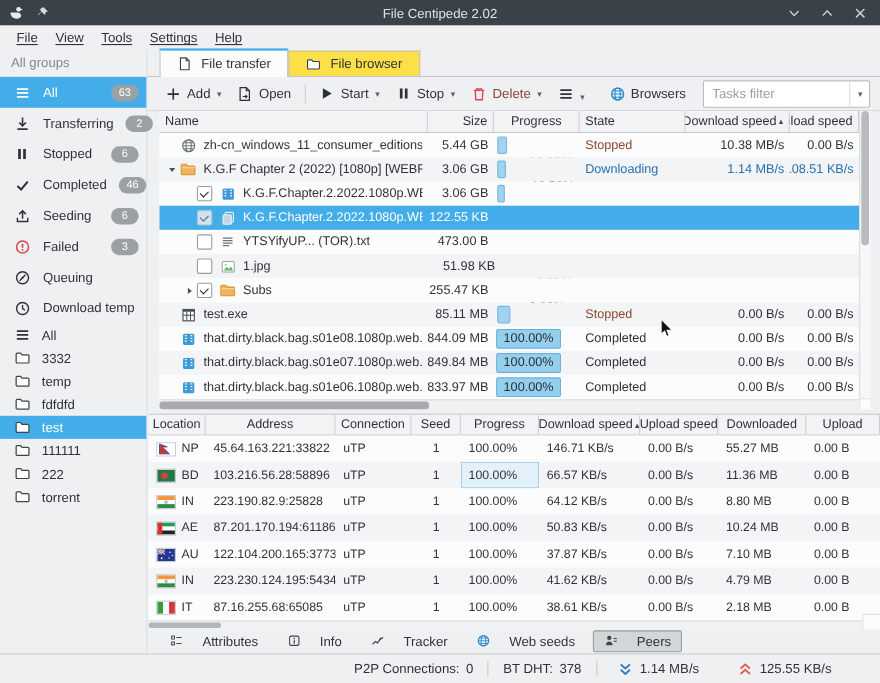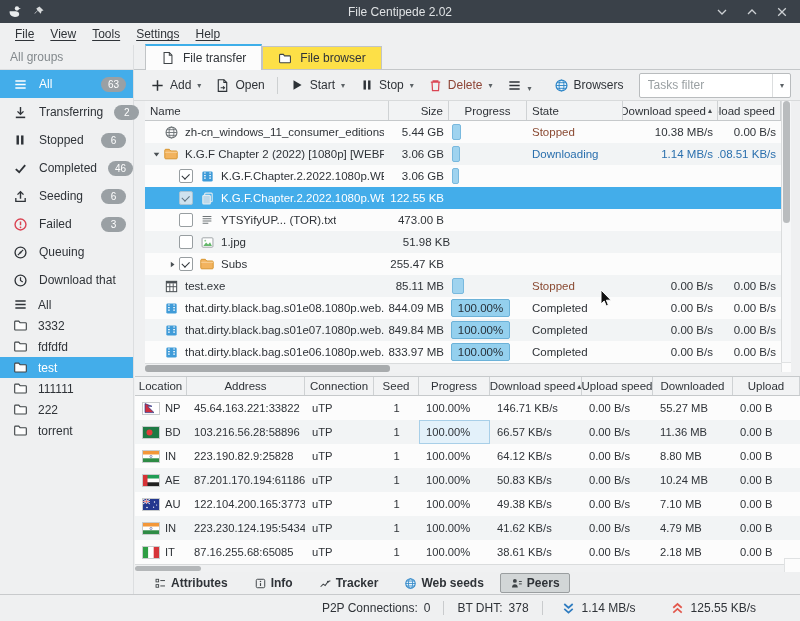--- a/index.html
+++ b/index.html
@@ -103,21 +103,21 @@
   .pc{display:flex;align-items:center;padding:0 7px;overflow:hidden;white-space:nowrap;}
   .pc.cen{justify-content:center;}
   .flag{width:16px;height:11px;border:1px solid #c9cccd;flex:none;margin-right:5px;box-sizing:content-box;}
   .flag svg{display:block;}
   .phl{background:#e3f1fa;box-shadow:inset 0 0 0 1px #a8cfe8;}
   .peers .hscroll{height:8px;}
   .peers .hscroll .handle{height:5px;background:#b4b7b9;}
 
   
   .bottombar{height:22px;display:flex;align-items:center;gap:6px;padding-left:10px;}
-  .btab{display:flex;align-items:flex-end;gap:4px;padding:2px 9px;border:1px solid transparent;border-radius:2px;font-weight:bold;}
+  .btab{display:flex;align-items:flex-start;gap:17px;padding:2px 9px;border:1px solid transparent;border-radius:2px;}
   .btab .i{width:13px;height:13px;}
   .btab.active{background:#d2d6d7;border-color:#9a9ea0;}
 
   
   .statusbar{height:26px;border-top:1px solid #c8cacc;display:flex;align-items:center;justify-content:flex-end;padding-right:44px;gap:0;}
   .sb-item{display:flex;align-items:center;gap:6px;padding:0 13px;}
   .sb-item .i{width:15px;height:15px;}
   .sb-sep{width:1px;height:14px;background:#c9cbcd;}
 
   
@@ -244,39 +244,47 @@
             </span>
             <span>Queuing</span>
           </div>
           <div class="group-item">
             <span class="i">
               <svg width="15" height="15" viewBox="0 0 16 16">
                 <circle cx="8" cy="8" r="5.8" stroke="currentColor" stroke-width="1.4" fill="none"></circle>
                 <path d="M8 4.6V8l2.4 1.7" stroke="currentColor" stroke-width="1.3" fill="none"></path>
               </svg>
             </span>
-            <span>Download that</span>
+            <span>Download temp</span>
           </div>
         </div>
       <div id="catalogs">
           <div class="catalog-item">
             <span class="i">
               <svg width="15" height="15" viewBox="0 0 16 16">
                 <path d="M2.5 4.3h11M2.5 8h11M2.5 11.7h11" stroke="currentColor" stroke-width="1.7" fill="none"></path>
               </svg>
             </span>
             <span>All</span>
           </div>
           <div class="catalog-item">
             <span class="i">
               <svg width="15" height="15" viewBox="0 0 16 16">
                 <path d="M1.8 4.2c0-.5.4-.9.9-.9h3.4l1.4 1.7h5.8c.5 0 .9.4.9.9v6c0 .5-.4.9-.9.9H2.7c-.5 0-.9-.4-.9-.9z" fill="#fdfdfd" stroke="#3f4447" stroke-width="1.2"></path>
               </svg>
             </span>
             <span>3332</span>
+          </div>
+          <div class="catalog-item">
+            <span class="i">
+              <svg width="15" height="15" viewBox="0 0 16 16">
+                <path d="M1.8 4.2c0-.5.4-.9.9-.9h3.4l1.4 1.7h5.8c.5 0 .9.4.9.9v6c0 .5-.4.9-.9.9H2.7c-.5 0-.9-.4-.9-.9z" fill="#fdfdfd" stroke="#3f4447" stroke-width="1.2"></path>
+              </svg>
+            </span>
+            <span>temp</span>
           </div>
           <div class="catalog-item">
             <span class="i">
               <svg width="15" height="15" viewBox="0 0 16 16">
                 <path d="M1.8 4.2c0-.5.4-.9.9-.9h3.4l1.4 1.7h5.8c.5 0 .9.4.9.9v6c0 .5-.4.9-.9.9H2.7c-.5 0-.9-.4-.9-.9z" fill="#fdfdfd" stroke="#3f4447" stroke-width="1.2"></path>
               </svg>
             </span>
             <span>fdfdfd</span>
           </div>
           <div class="catalog-item selected">
@@ -815,21 +823,21 @@
                     <circle cx="10.6" cy="8.2" r=".6" fill="#fff"></circle>
                     <circle cx="4" cy="8.5" r=".8" fill="#fff"></circle>
                   </svg>
                 </span>
                 <span>AU</span>
               </div>
               <div class="pc" style="width: 118px; box-sizing: border-box;">122.104.200.165:37738</div>
               <div class="pc" style="width: 69px; box-sizing: border-box;">uTP</div>
               <div class="pc cen" style="width: 45px; box-sizing: border-box;">1</div>
               <div class="pc" style="width: 71px; box-sizing: border-box;">100.00%</div>
-              <div class="pc" style="width: 92px; box-sizing: border-box;">49.38 KB/s</div>
+              <div class="pc" style="width: 92px; box-sizing: border-box;">37.87 KB/s</div>
               <div class="pc" style="width: 71px; box-sizing: border-box;">0.00 B/s</div>
               <div class="pc" style="width: 80px; box-sizing: border-box; text-align: right;">7.10 MB</div>
               <div class="pc" style="width: 67px; box-sizing: border-box;">0.00 B</div>
             </div>
             <div class="prow alt">
               <div class="pc" style="width: 52px; box-sizing: border-box;">
                 <span class="flag">
                   <svg width="16" height="11" viewBox="0 0 16 11">
                     <rect width="16" height="3.7" fill="#f39739"></rect>
                     <rect y="3.7" width="16" height="3.6" fill="#fff"></rect>

